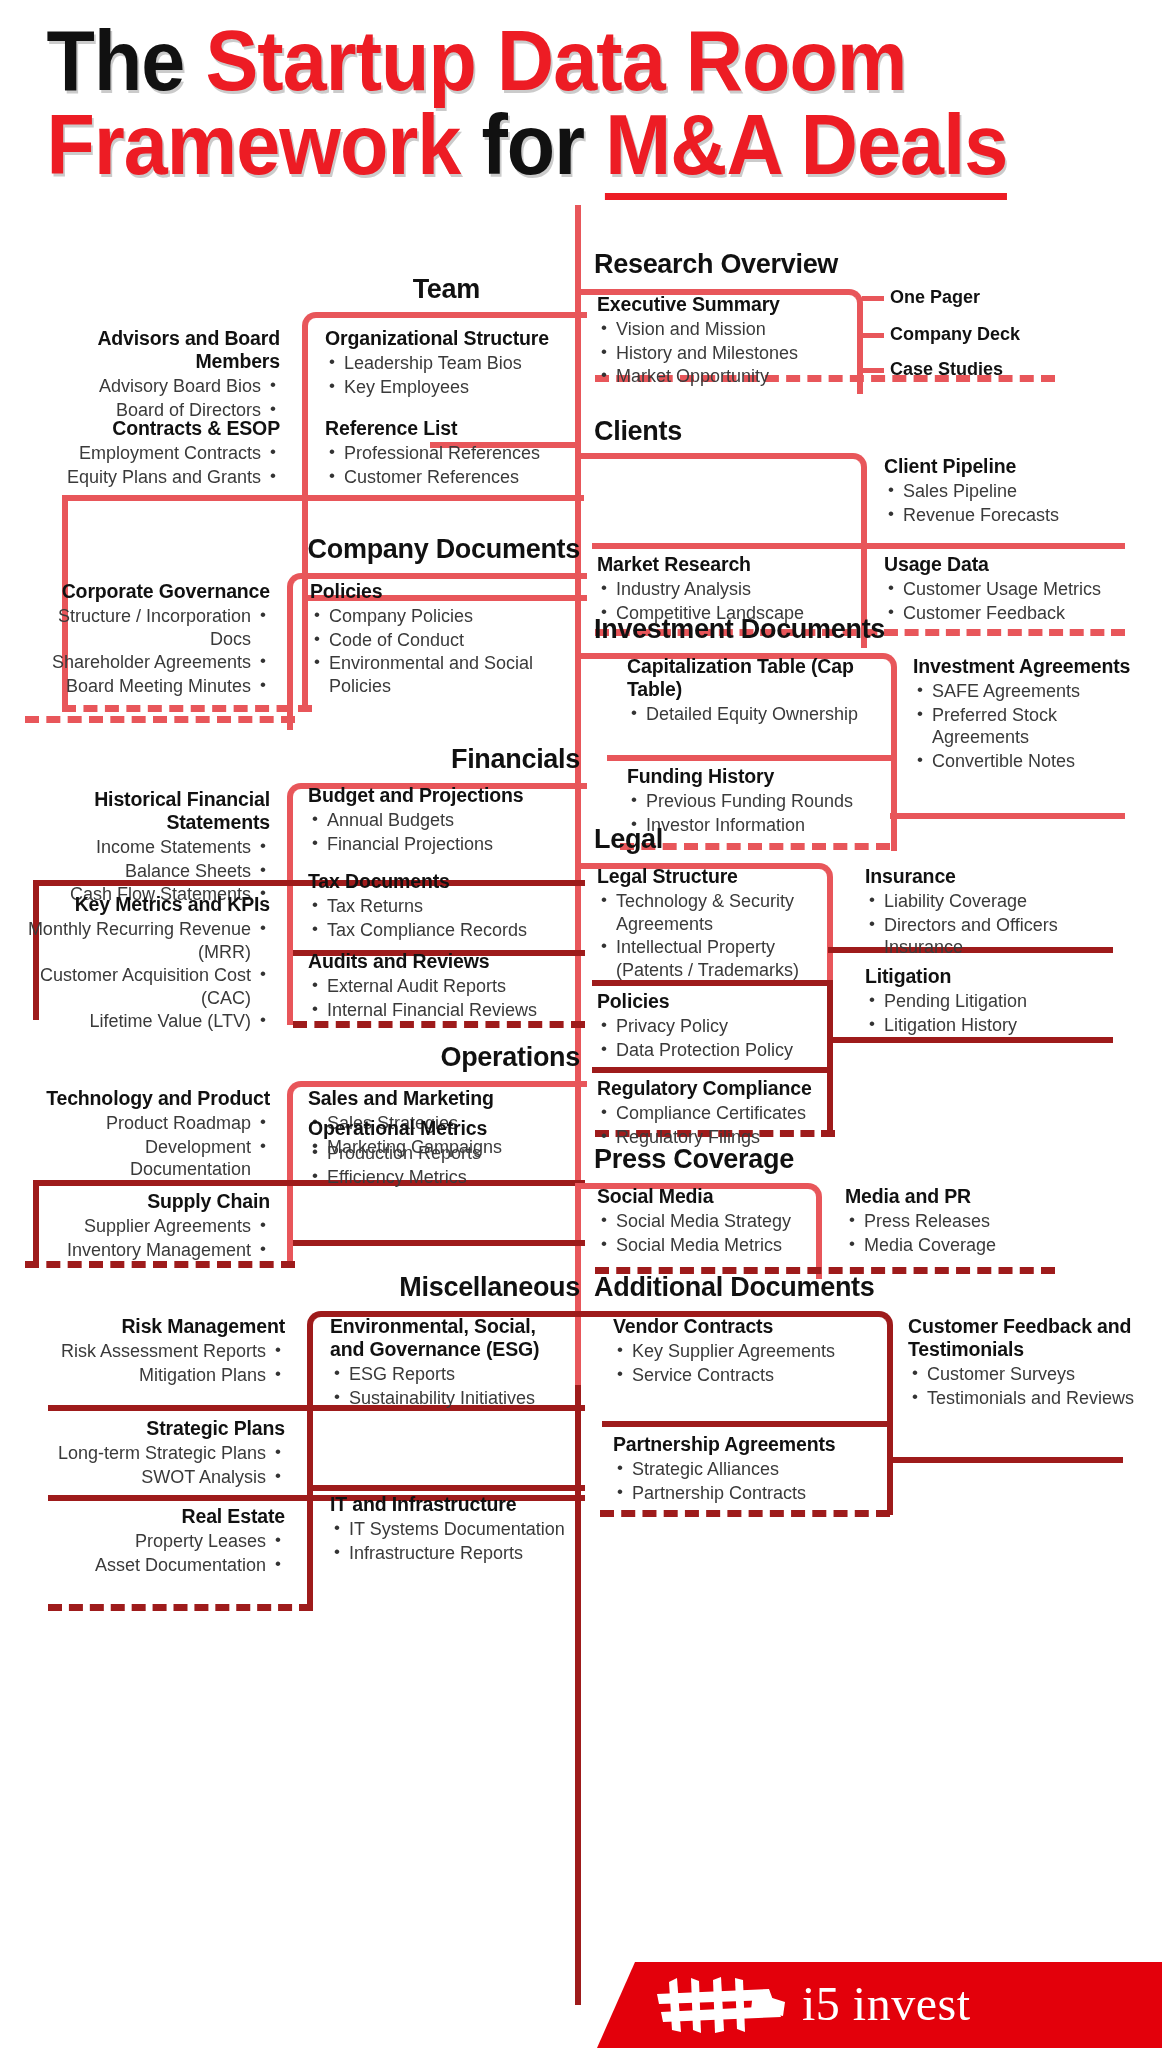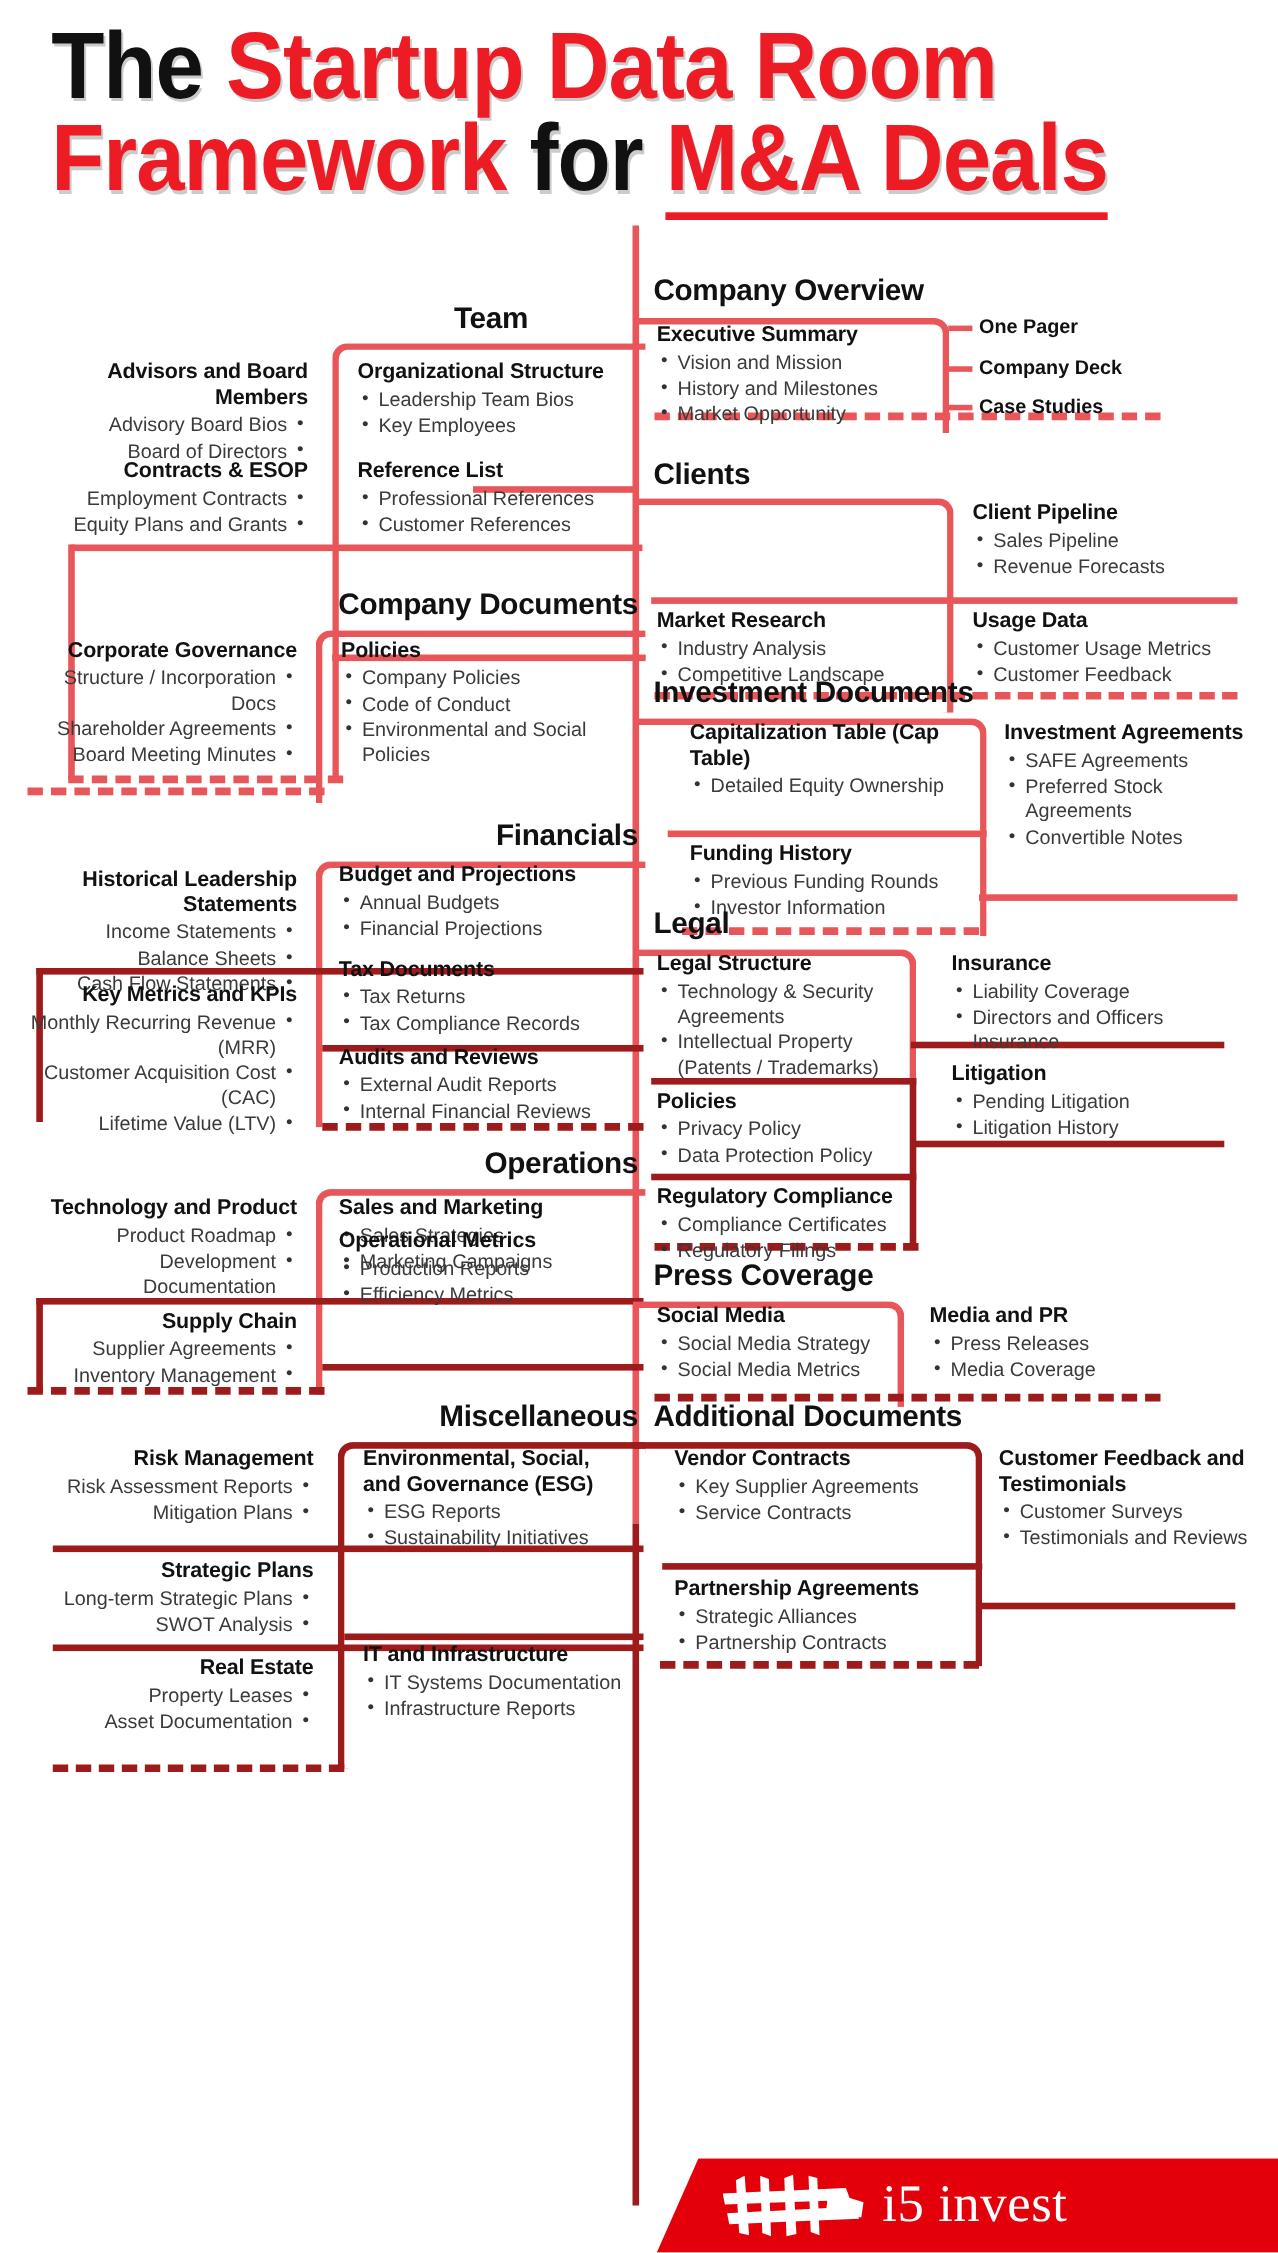--- a/index.html
+++ b/index.html
@@ -130,21 +130,21 @@
     </ul>
   </div>
   <div class="card el" style="left:325px; top:212px; width:260px;">
     <h4>Reference List</h4>
     <ul>
       <li>Professional References</li>
       <li>Customer References</li>
     </ul>
   </div>
 
-  <div class="sec-title el" style="left:594px; top:45px;">Company Overview</div>
+  <div class="sec-title el" style="left:594px; top:45px;">Research Overview</div>
   <div class="bracket el br-tr" style="left:575px; top:84px; width:288px; height:105px;"></div>
   <div class="dash el" style="left:595px; top:170px; width:460px;"></div>
 
   <div class="card el" style="left:597px; top:88px; width:250px;">
     <h4>Executive Summary</h4>
     <ul>
       <li>Vision and Mission</li>
       <li>History and Milestones</li>
       <li>Market Opportunity</li>
     </ul>
@@ -233,21 +233,21 @@
   </div>
 
   <div class="sec-title r el" style="left:200px; top:540px; width:380px;">Financials</div>
   <div class="bracket el br-tl" style="left:287px; top:578px; width:300px; height:242px;"></div>
   <div class="hline el dark" style="left:33px; top:675px; width:552px;"></div>
   <div class="hline el dark" style="left:293px; top:745px; width:292px;"></div>
   <div class="dash el dark" style="left:293px; top:816px; width:292px;"></div>
   <div class="vline el dark" style="left:33px; top:675px; height:140px;"></div>
 
   <div class="card r el" style="left:20px; top:583px; width:250px;">
-    <h4>Historical Leadership Statements</h4>
+    <h4>Historical Financial Statements</h4>
     <ul>
       <li>Income Statements</li>
       <li>Balance Sheets</li>
       <li>Cash Flow Statements</li>
     </ul>
   </div>
   <div class="card el" style="left:308px; top:579px; width:265px;">
     <h4>Budget and Projections</h4>
     <ul>
       <li>Annual Budgets</li>

